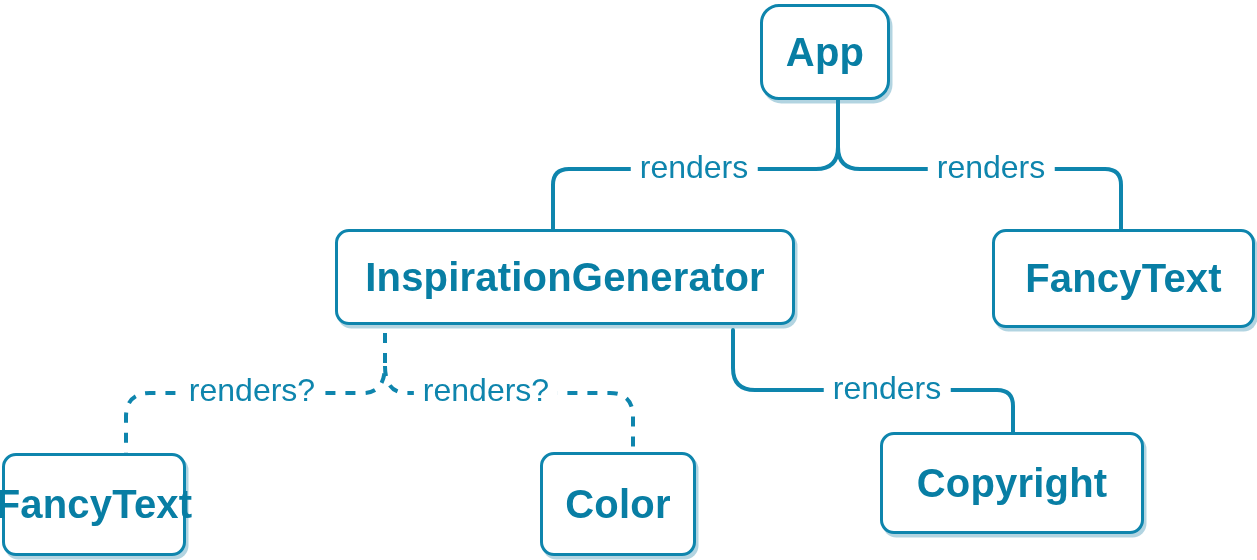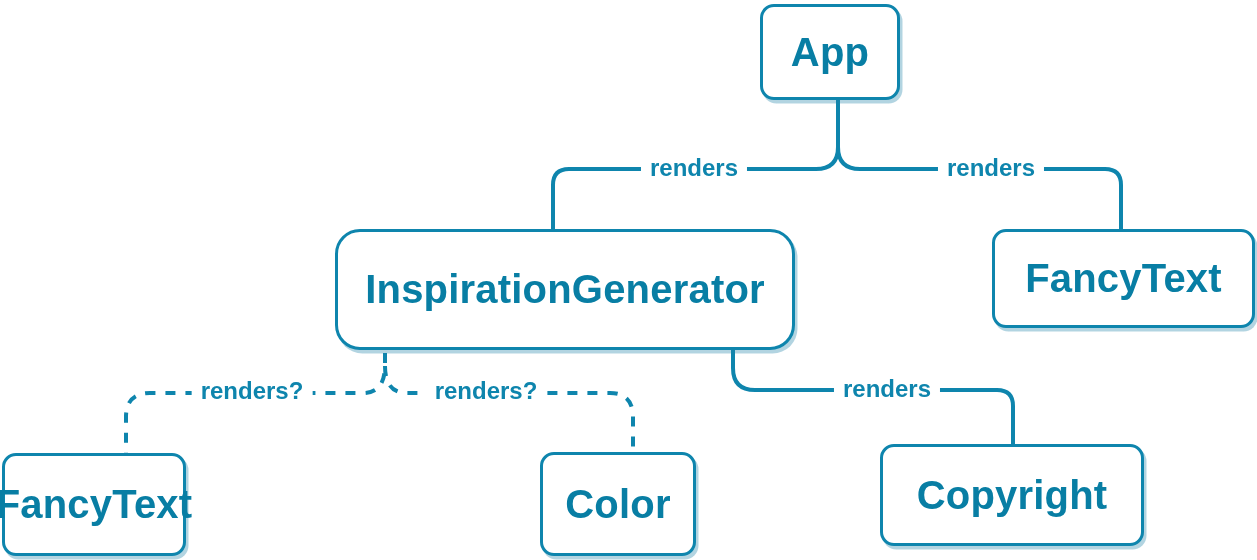--- a/index.html
+++ b/index.html
@@ -44,32 +44,32 @@
     font-weight: 600;
     letter-spacing: 0.2px;
     white-space: nowrap;
   }
   .edge-label {
     position: absolute;
     transform: translate(-50%, -50%);
     background: var(--bg, #ffffff);
     padding: 1px 9px;
     color: var(--line, #0e85ad);
-    font-size: 24px;
-    font-weight: 700;
+    font-size: 32px;
+    font-weight: 400;
     white-space: nowrap;
     line-height: 1.1;
   }
   
-  #node-app                  { left: 760px; top: 4px;   width: 140px; height: 96px; }
-  #node-inspiration-generator{ left: 335px; top: 229px; width: 460px; height: 121px; border-radius: 25px; }
+  #node-app                  { left: 760px; top: 4px;   width: 130px; height: 96px; border-radius: 19px; }
+  #node-inspiration-generator{ left: 335px; top: 229px; width: 460px; height: 96px; }
   #node-fancy-text-top       { left: 992px; top: 229px; width: 263px; height: 99px; }
   #node-fancy-text-bottom    { left: 2px;   top: 453px; width: 184px; height: 103px; }
   #node-color                { left: 540px; top: 452px; width: 156px; height: 104px; }
-  #node-copyright            { left: 880px; top: 444px; width: 264px; height: 102px; }
+  #node-copyright            { left: 880px; top: 432px; width: 264px; height: 102px; }
   
   #edge-label-0 { left: 694px; top: 168px; }
   #edge-label-1 { left: 991px; top: 168px; }
   #edge-label-2 { left: 252px; top: 391px; }
   #edge-label-3 { left: 486px; top: 391px; }
   #edge-label-4 { left: 887px; top: 389px; }
 </style>
 </head>
 <body>
 

